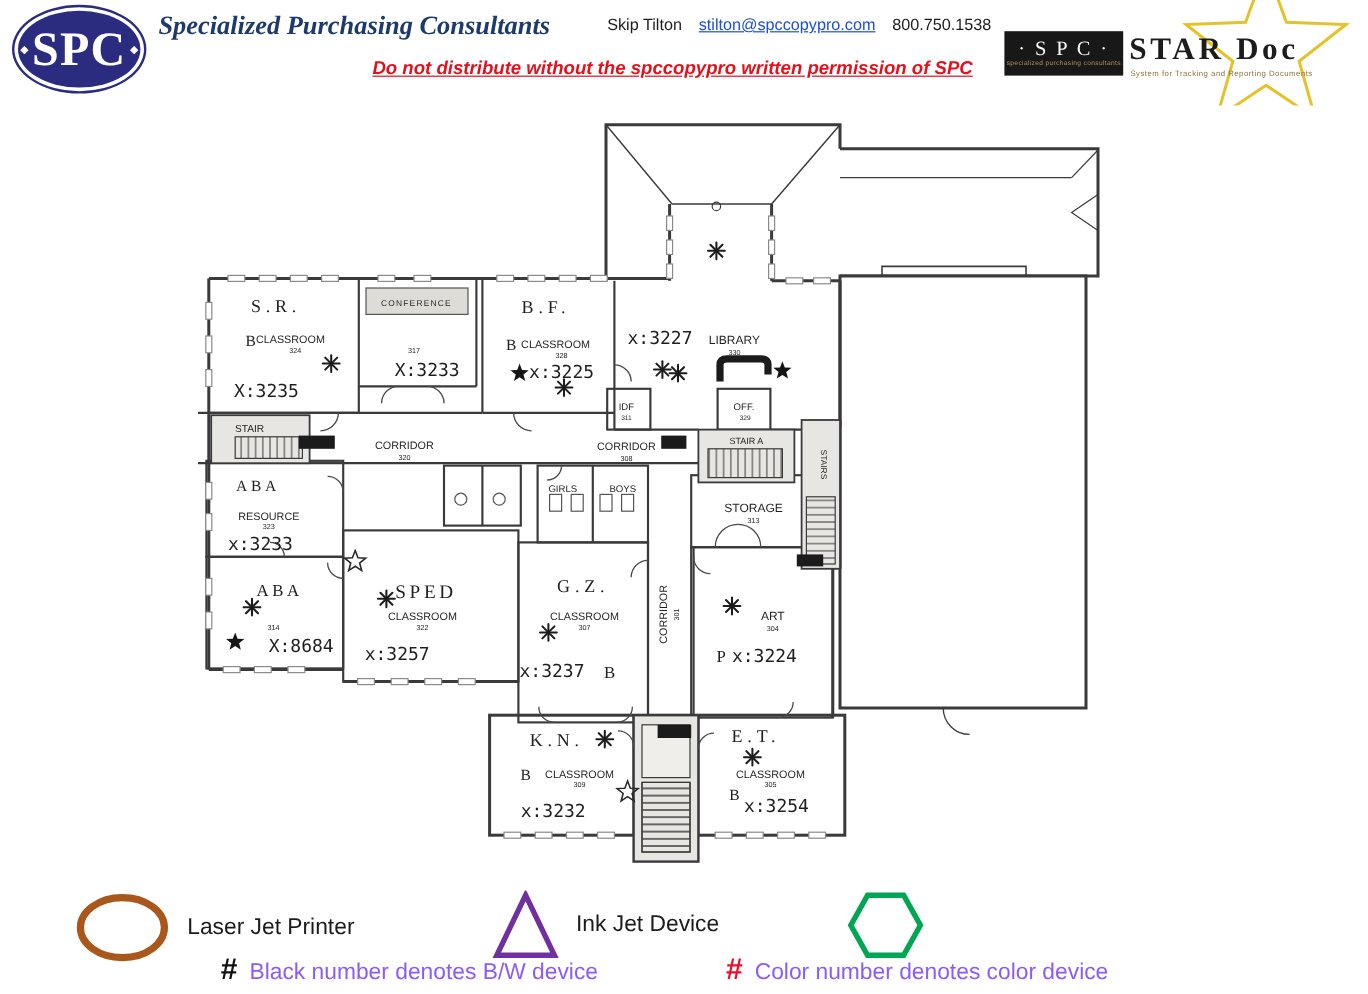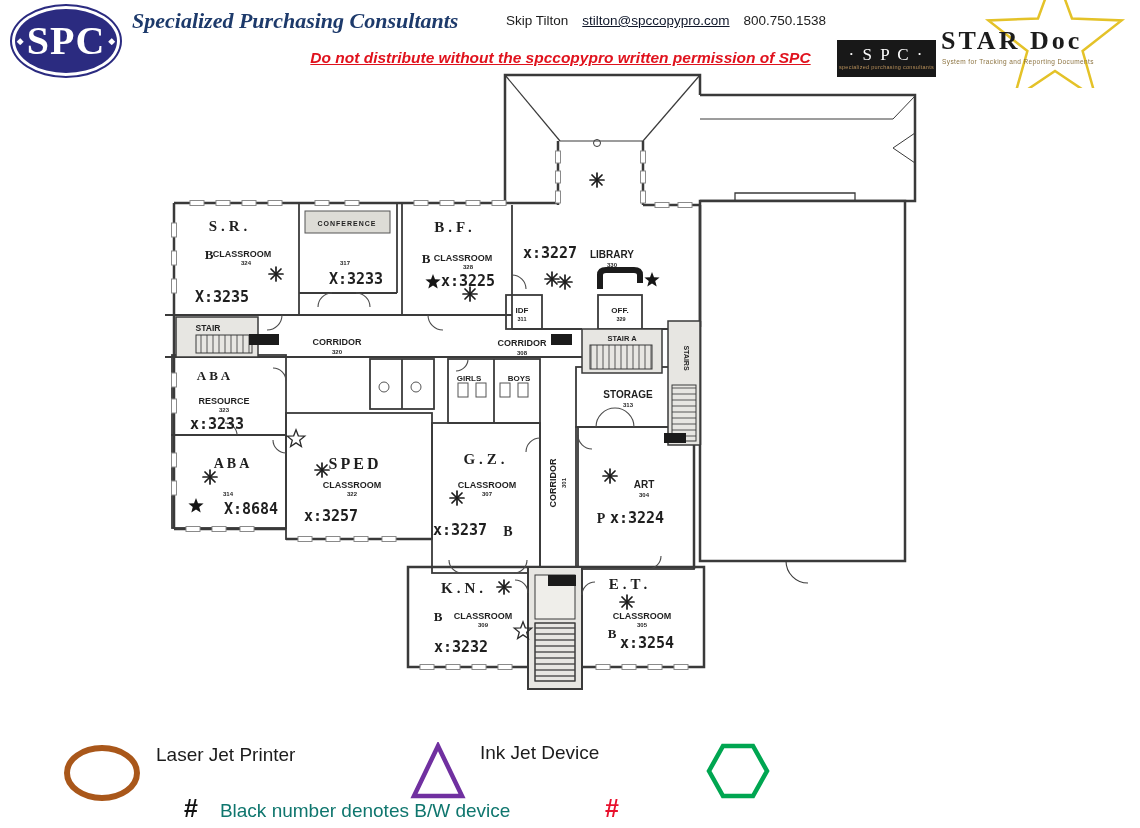--- a/index.html
+++ b/index.html
@@ -22,56 +22,56 @@
   .spc-logo-inner .spc-text{font-size:40px;font-weight:bold;letter-spacing:1px;line-height:1;}
   .company-title{
     position:absolute;left:132px;top:8px;
     font-family:"Liberation Serif",serif;font-style:italic;font-weight:bold;
     font-size:22px;color:#1d3a6b;white-space:nowrap;
   }
   .contact-row{
     position:absolute;left:506px;top:13px;font-size:13.5px;color:#1c1c1c;
     display:flex;gap:14px;align-items:baseline;white-space:nowrap;justify-content:space-between;
   }
-  .contact-row a{color:#0f172a;text-decoration:underline;}
+  .contact-row a{color:#1d4ed8;text-decoration:underline;}
   .warning-line{
     position:absolute;left:303px;top:49px;width:515px;text-align:center;
     font-size:15.5px;font-weight:bold;font-style:italic;color:#e0121d;
     text-decoration:underline;white-space:nowrap;
   }
   .stardoc{position:absolute;left:935px;top:0;width:205px;height:88px;}
   .stardoc svg.star-bg{position:absolute;left:0;top:0;}
   .stardoc .spc-box{
-    position:absolute;left:-98px;top:40px;width:99px;height:37px;background:#181818;
+    position:absolute;left:-98px;top:26px;width:99px;height:37px;background:#181818;
     display:flex;flex-direction:column;align-items:center;justify-content:center;
   }
   .stardoc .spc-box .spc-word{
     color:#fff;font-family:"Liberation Serif",serif;font-size:17px;letter-spacing:2px;line-height:1.1;white-space:nowrap;
   }
   .stardoc .spc-box .spc-sub{
     color:#b8905a;font-size:5.5px;letter-spacing:0.3px;line-height:1;white-space:nowrap;
   }
   .stardoc .stardoc-title{
     position:absolute;left:6px;top:26px;font-family:"Liberation Serif",serif;
     font-size:26px;font-weight:bold;letter-spacing:3px;color:#1c1c1c;white-space:nowrap;text-align:right;
   }
   .stardoc .stardoc-sub{
     position:absolute;left:7px;top:58px;font-size:6.5px;color:#8c7340;letter-spacing:0.4px;white-space:nowrap;
   }
   
-  .plan-wrap{position:absolute;left:150px;top:68px;width:800px;height:635px;font-weight:bold;}
+  .plan-wrap{position:absolute;left:150px;top:97px;width:800px;height:635px;}
   .plan-wrap svg text{fill:#1f1f1f;}
   
-  .legend-item{position:absolute;display:flex;gap:14px;}
+  .legend-item{position:absolute;display:flex;align-items:center;gap:14px;}
   .legend-label{font-size:19px;color:#1c1c1c;white-space:nowrap;}
   .legend-note{position:absolute;display:flex;align-items:baseline;gap:10px;}
   .legend-note .hash{font-size:25px;font-weight:bold;line-height:1;}
   .legend-note .hash.black{color:#111;}
   .legend-note .hash.red{color:#e8112d;}
-  .legend-note .note-text{font-size:19px;color:#0f766e;white-space:nowrap;margin-left:12px;}
+  .legend-note .note-text{font-size:19px;color:#8b5cf6;white-space:nowrap;}
 </style>
 </head>
 <body>
 
 <div class="spc-logo">
   <div class="spc-logo-inner">
     <span class="diamond">◆</span>
     <span class="spc-text">SPC</span>
     <span class="diamond">◆</span>
   </div>
@@ -414,13 +414,14 @@
   </svg>
 </div>
 
 <div class="legend-note" style="left:184px;top:796px;">
   <span class="hash black">#</span>
   <span class="note-text">Black number denotes B/W device</span>
 </div>
 
 <div class="legend-note" style="left:605px;top:796px;">
   <span class="hash red">#</span>
+  <span class="note-text">Color number denotes color device</span>
 </div>
 
 </body></html>

